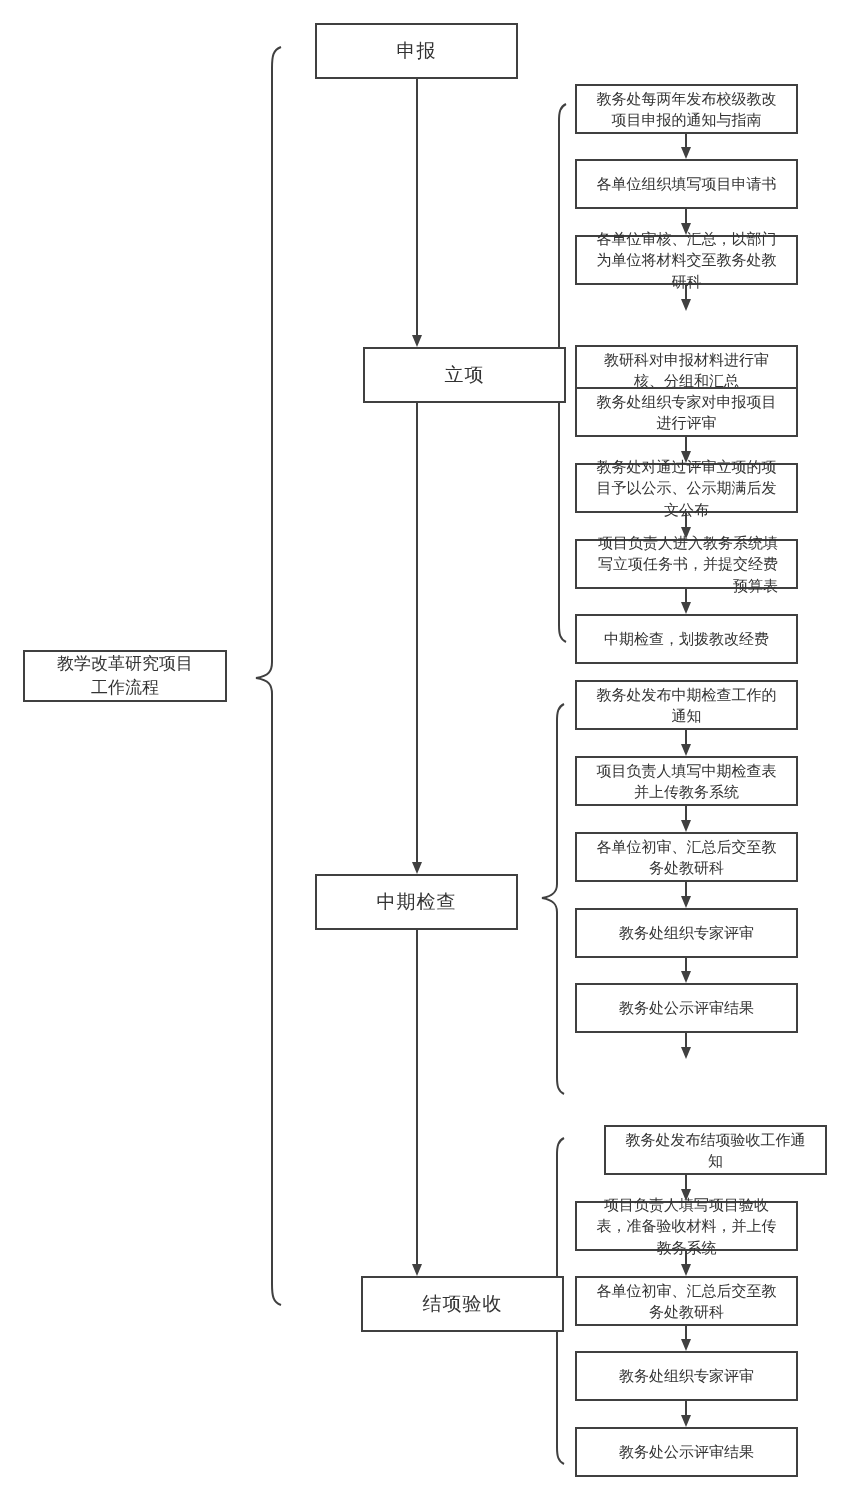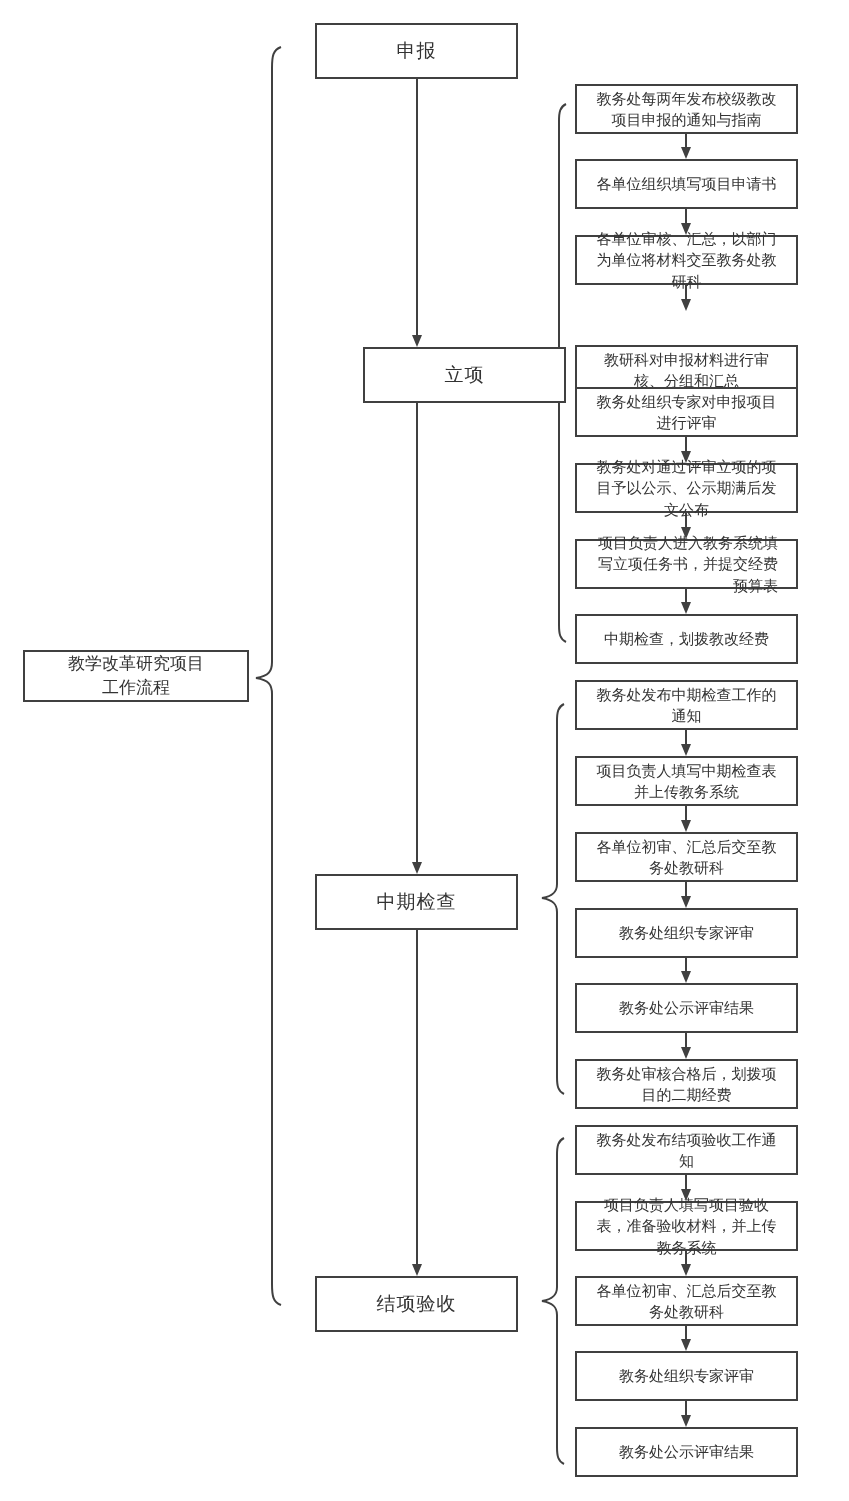--- a/index.html
+++ b/index.html
@@ -47,21 +47,21 @@
   .stage {
     left: 315px;
     width: 203px;
     height: 56px;
     font-size: 19px;
     letter-spacing: 1px;
   }
   .root {
     left: 23px;
     top: 650px;
-    width: 226px;
+    width: 204px;
     height: 52px;
     font-size: 17px;
     padding: 2px 28px;
   }
 </style>
 </head>
 <body>
 
 <div id="canvas">
 
@@ -142,21 +142,21 @@
 
   <div class="box stage" style="top:23px;">
     <span>申报</span>
   </div>
   <div class="box stage" style="top:347px;margin-left:48px;">
     <span>立项</span>
   </div>
   <div class="box stage" style="top:874px;">
     <span>中期检查</span>
   </div>
-  <div class="box stage" style="top:1276px;">
+  <div class="box stage" style="top:1276px;margin-left:46px;">
     <span>结项验收</span>
   </div>
 
   <div class="box step" style="top:84px;">
       <span>教务处每两年发布校级教改项目申报的通知与指南</span>
     </div>
   <div class="box step" style="top:159px;">
       <span>各单位组织填写项目申请书</span>
     </div>
   <div class="box step" style="top:235px;">
@@ -186,25 +186,22 @@
     </div>
   <div class="box step" style="top:832px;">
       <span>各单位初审、汇总后交至教务处教研科</span>
     </div>
   <div class="box step" style="top:908px;">
       <span>教务处组织专家评审</span>
     </div>
   <div class="box step" style="top:983px;">
       <span>教务处公示评审结果</span>
     </div>
-  <div class="box step" style="top:1059px;">
-      <span>教务处审核合格后，划拨项目的二期经费</span>
-    </div>
-
-  <div class="box step" style="top:1125px;">
+
+  <div class="box step" style="top:1125px;margin-left:29px;">
       <span>教务处发布结项验收工作通知</span>
     </div>
   <div class="box step" style="top:1201px;">
       <span>项目负责人填写项目验收表，准备验收材料，并上传教务系统</span>
     </div>
   <div class="box step" style="top:1276px;">
       <span>各单位初审、汇总后交至教务处教研科</span>
     </div>
   <div class="box step" style="top:1351px;">
       <span>教务处组织专家评审</span>

